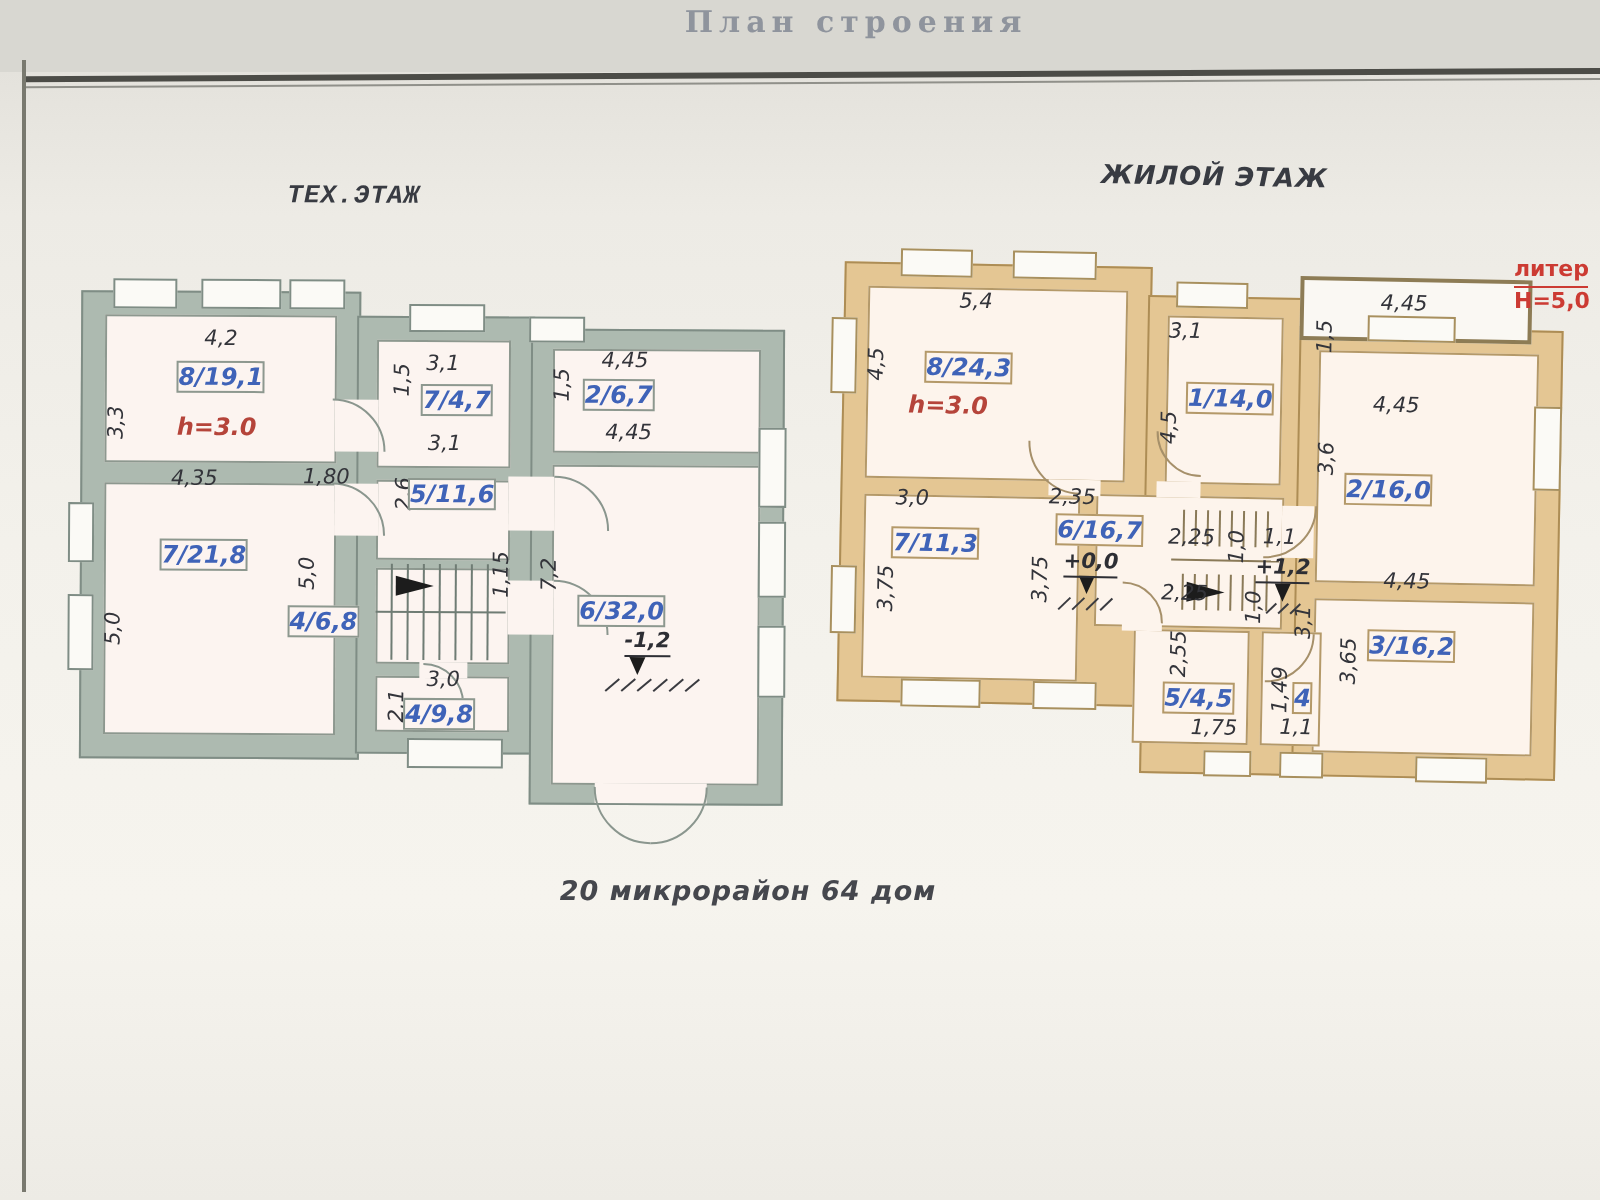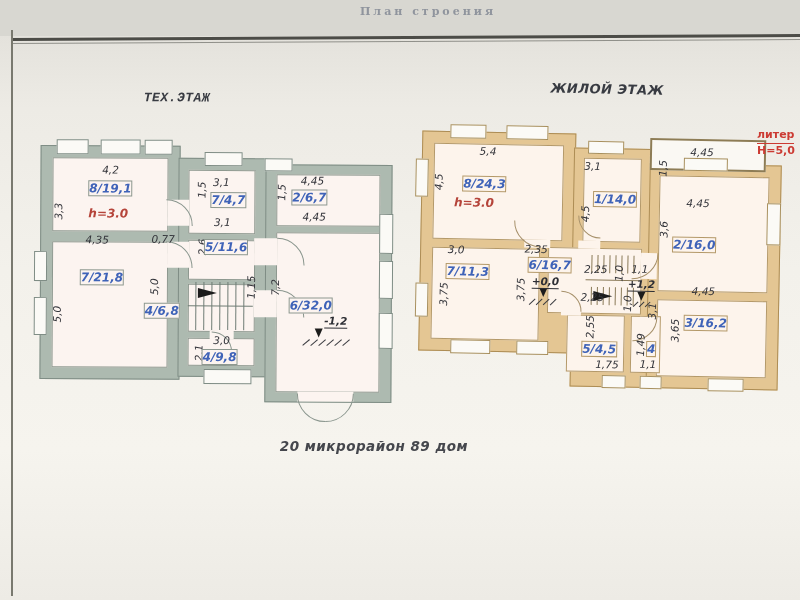--- a/index.html
+++ b/index.html
@@ -1,21 +1,21 @@
 <!DOCTYPE html>
 <html><head>
 <meta charset="utf-8">
 <style>
   html,body{margin:0;padding:0;background:#777;}
   .photo{position:relative;width:800px;height:600px;overflow:hidden;
     font-family:"DejaVu Sans",sans-serif;
     background:linear-gradient(180deg,#d9d8d2 0%,#e4e2dc 6%,#edebe5 18%,#f3f1eb 45%,#f6f4ee 75%,#edebe5 100%);}
   .topband{position:absolute;left:0;top:0;width:800px;height:36px;background:#d8d7d1;}
   .header-title{position:absolute;left:428px;top:11px;transform:translate(-50%,-50%);
-    font-family:"DejaVu Serif",serif;font-weight:bold;font-size:11px;letter-spacing:3px;color:#8f949d;}
+    font-family:"DejaVu Serif",serif;font-weight:bold;font-size:15px;letter-spacing:3px;color:#8f949d;}
   .rule-main{position:absolute;left:12px;top:36px;width:790px;height:3px;background:#4c4c47;transform:rotate(-.3deg);}
   .rule-sub{position:absolute;left:12px;top:41px;width:790px;height:1px;background:#90908a;transform:rotate(-.3deg);}
   .leftedge{position:absolute;left:11px;top:30px;width:2px;height:566px;background:#79796f;}
 
   .plan{position:absolute;inset:0;}
   #plan-tech{transform:rotate(.3deg);transform-origin:214px 272px;}
   #plan-res{transform:rotate(1.1deg);transform-origin:598px 258px;}
 
   .slab{position:absolute;border:1px solid #7f8d85;background:#adbab0;}
   #plan-res .slab{background:#e4c693;border-color:#ad8d55;}
@@ -121,42 +121,42 @@
         <line x1="335" y1="345" x2="342" y2="339"></line>
           <line x1="343" y1="345" x2="350" y2="339"></line>
       </g>
     </svg>
   <div class="plan-title" style="left: 176px; top: 98px; font-family: Liberation Mono, monospace;">ТЕХ.ЭТАЖ</div>
       <span class="lbl dim" style="left: 110px; top: 170px;">4,2</span>
       <span class="lbl room" style="left: 110px; top: 189px;">8/19,1</span>
       <span class="lbl red" style="left: 108px; top: 214px;">h=3.0</span>
       <span class="lbl dim v" style="left: 58px; top: 212px;">3,3</span>
       <span class="lbl dim" style="left: 97px; top: 240px;">4,35</span>
-      <span class="lbl dim" style="left: 163px; top: 239px;">0,77</span>
+      <span class="lbl dim" style="left: 163px; top: 239px;">1,80</span>
       <span class="lbl room" style="left: 102px; top: 278px;">7/21,8</span>
       <span class="lbl dim v" style="left: 57px; top: 315px;">5,0</span>
       <span class="lbl dim v" style="left: 154px; top: 287px;">5,0</span>
       <span class="lbl room" style="left: 162px; top: 311px;">4/6,8</span>
       <span class="lbl dim v" style="left: 201px; top: 190px;">1,5</span>
       <span class="lbl dim" style="left: 221px; top: 182px;">3,1</span>
       <span class="lbl room" style="left: 228px; top: 200px;">7/4,7</span>
       <span class="lbl dim" style="left: 222px; top: 222px;">3,1</span>
       <span class="lbl dim v" style="left: 202px; top: 247px;">2,6</span>
       <span class="lbl room" style="left: 226px; top: 247px;">5/11,6</span>
       <span class="lbl dim v" style="left: 251px; top: 287px;">1,15</span>
       <span class="lbl dim" style="left: 222px; top: 340px;">3,0</span>
       <span class="lbl dim v" style="left: 199px; top: 353px;">2,1</span>
       <span class="lbl room" style="left: 220px; top: 357px;">4/9,8</span>
       <span class="lbl dim v" style="left: 281px; top: 192px;">1,5</span>
       <span class="lbl dim" style="left: 312px; top: 180px;">4,45</span>
       <span class="lbl room" style="left: 309px; top: 197px;">2/6,7</span>
       <span class="lbl dim" style="left: 314px; top: 216px;">4,45</span>
       <span class="lbl dim v" style="left: 275px; top: 287px;">7,2</span>
       <span class="lbl room" style="left: 311px; top: 305px;">6/32,0</span>
-      <span class="lbl level" style="left: 336px; top: 321px;">-1,2</span>
+      <span class="lbl level" style="left: 324px; top: 321px;">-1,2</span>
     </div>
 
   <div class="plan" id="plan-res">
 
     <div class="slab" style="left:420px;top:134px;width:152px;height:218px;"></div>
     <div class="slab" style="left:572px;top:148px;width:76px;height:237px;"></div>
     <div class="slab" style="left:648px;top:162px;width:130px;height:223px;"></div>
     <div class="loggia" style="left:648px;top:137px;width:112px;height:28px;"></div>
 
     <div class="room" style="left:432px;top:146px;width:128px;height:94px;"></div>
@@ -265,14 +265,14 @@
       <span class="lbl dim v" style="left: 642px; top: 344px;">1,49</span>
       <span class="lbl room" style="left: 653px; top: 348px;">4</span>
       <span class="lbl dim" style="left: 650px; top: 363px;">1,1</span>
     </div>
 
   <div class="side-note">
     <span class="ln1">литер</span><br>
     <span>Н=5,0</span>
   </div>
 
-  <div class="footer-address">20 микрорайон  89 дом</div>
+  <div class="footer-address">20 микрорайон  64 дом</div>
 </div>
 
 </body></html>

